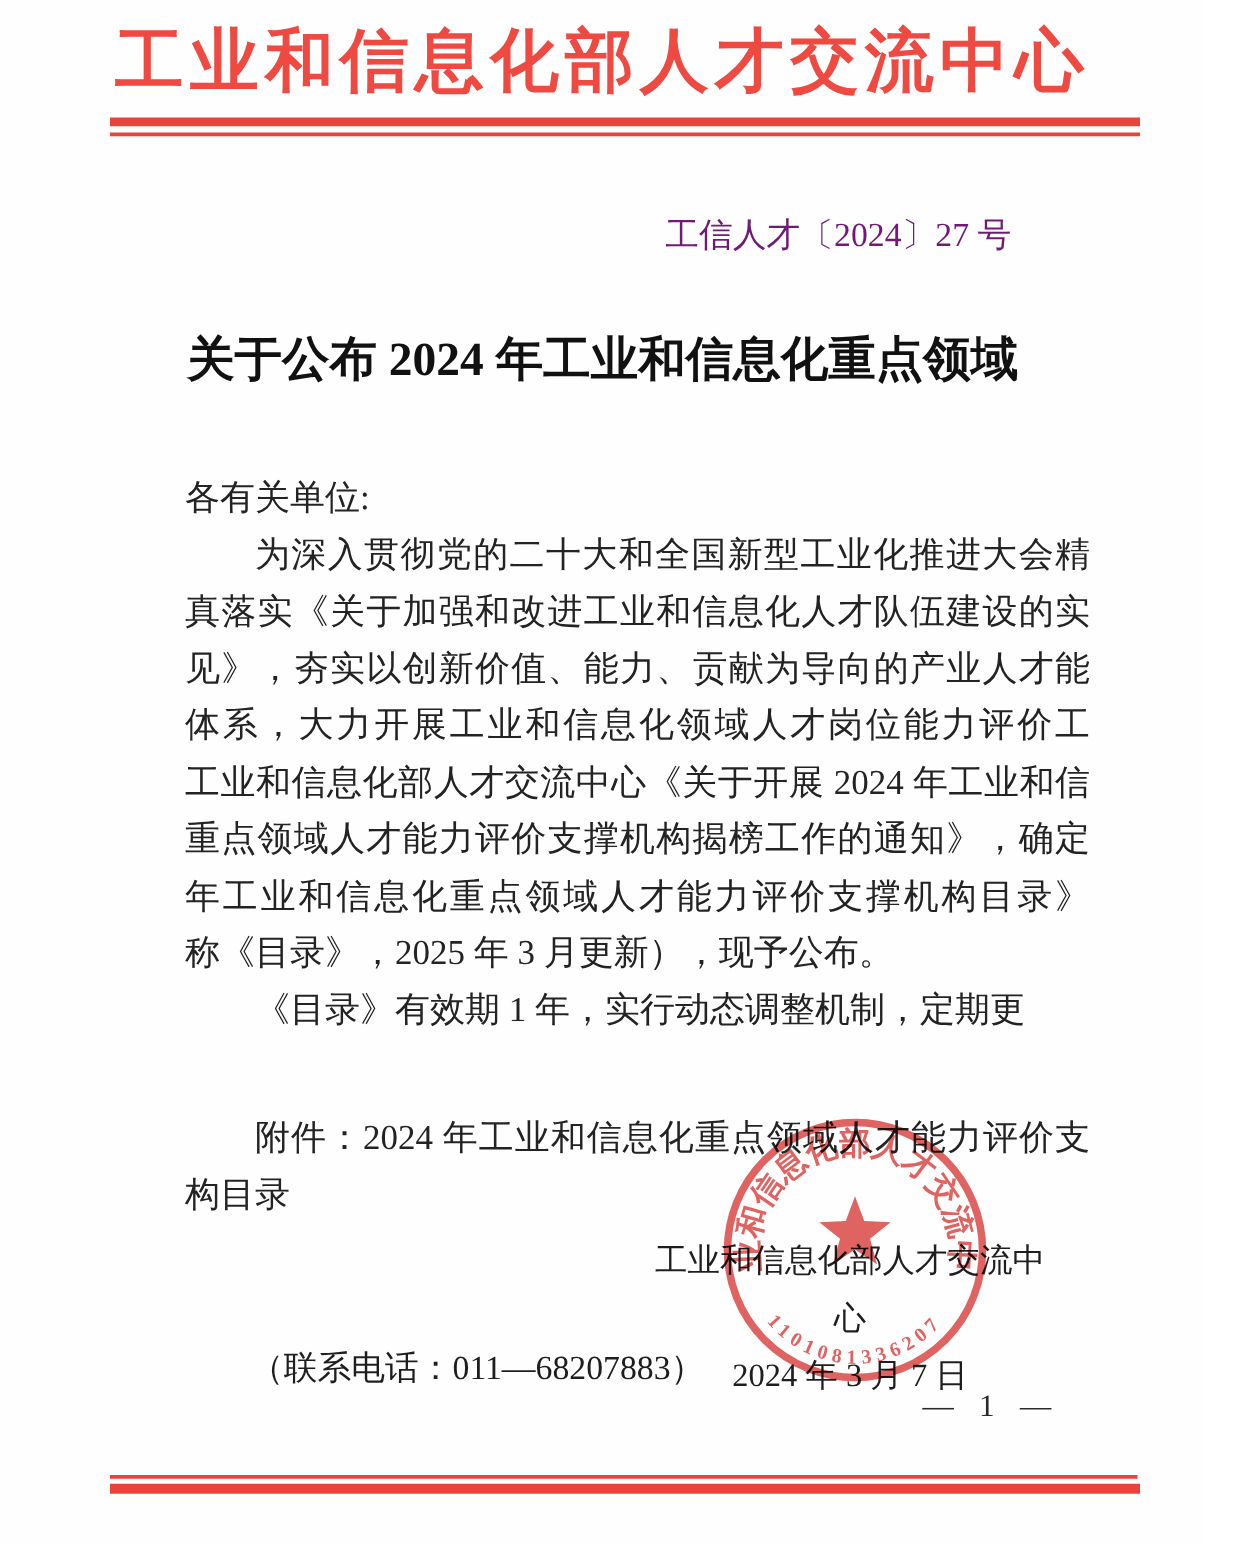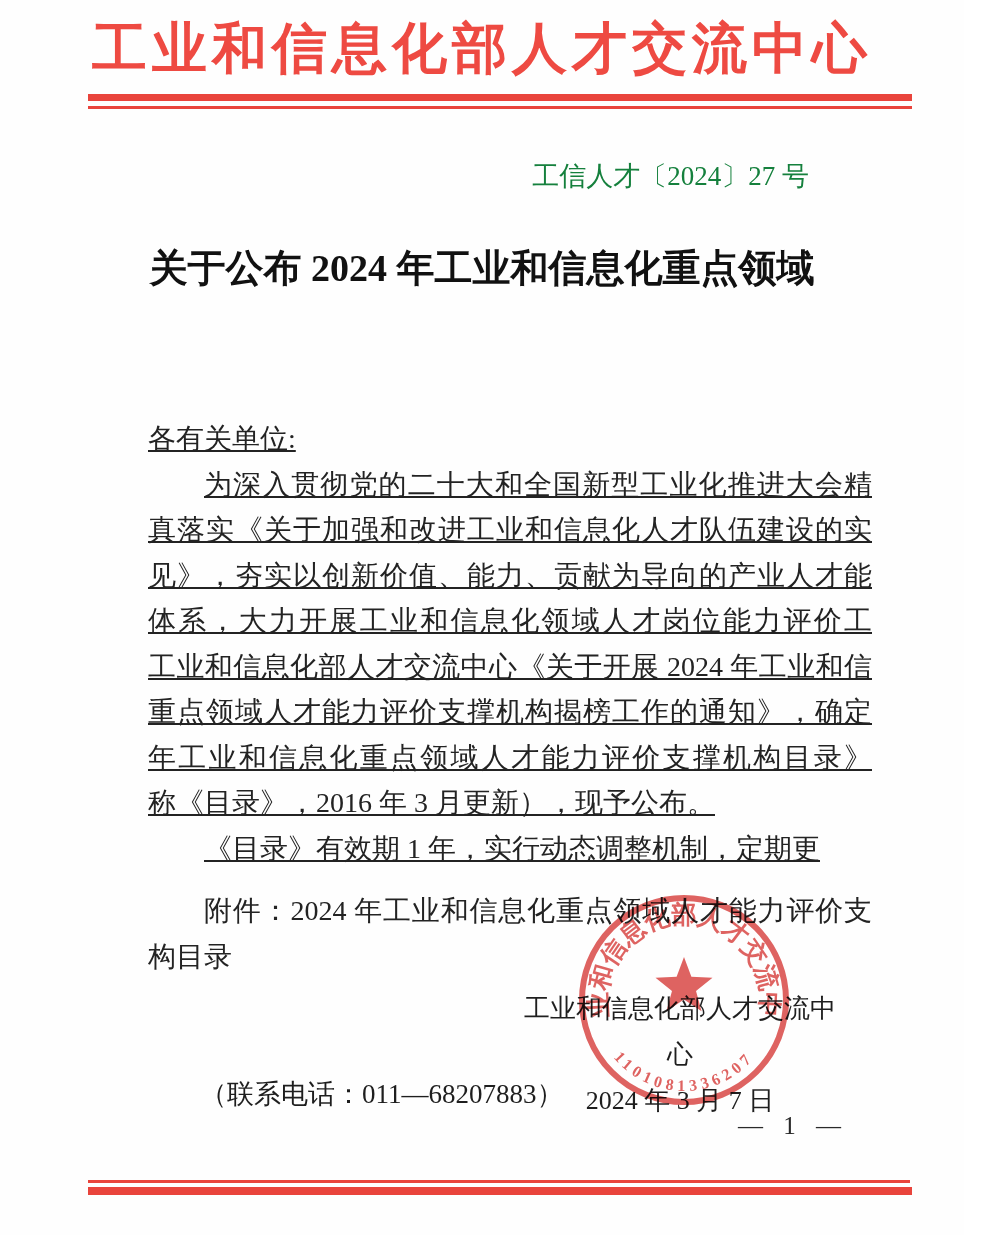--- a/index.html
+++ b/index.html
@@ -18,32 +18,32 @@
     color:#ee4a42;
     letter-spacing:5px;
     white-space:nowrap;
   }
   .rule{position:absolute;background:#e9443c;}
   .rule-top-thick{top:94px;left:88px;width:824px;height:7px;}
   .rule-top-thin{top:106px;left:88px;width:824px;height:3px;}
   .rule-bot-thin{top:1180px;left:88px;width:822px;height:3px;}
   .rule-bot-thick{top:1187px;left:88px;width:824px;height:8px;}
   .doc-number{
-    position:absolute;top:158px;left:0;right:155px;
-    text-align:right;font-size:27px;color:#15803d;
+    position:absolute;top:170px;left:0;right:155px;
+    text-align:right;font-size:27px;color:#701a75;
     white-space:nowrap;
   }
   .title{
-    position:absolute;top:244px;left:0;right:0;
+    position:absolute;top:264px;left:0;right:0;
     text-align:center;font-weight:bold;
     font-size:38px;line-height:48px;color:#111;
   }
   .body-block{
-    position:absolute;top:416px;left:148px;width:724px;
-    font-size:28px;line-height:45.5px;color:#232323;text-decoration:underline;
+    position:absolute;top:376px;left:148px;width:724px;
+    font-size:28px;line-height:45.5px;color:#232323;
   }
   .line{height:45.5px;overflow:hidden;}
   .ind{text-indent:2em;}
   .jl{text-align:justify;text-align-last:justify;}
   .attachment{
     position:absolute;top:888px;left:148px;width:724px;
     font-size:28px;line-height:45.5px;color:#232323;
   }
   .signature{
     position:absolute;top:986px;left:513px;width:334px;
@@ -87,21 +87,21 @@
 
   <div class="body-block">
     <div class="line">各有关单位:</div>
     <div class="line ind jl">为深入贯彻党的二十大和全国新型工业化推进大会精神，认</div>
     <div class="line jl">真落实《关于加强和改进工业和信息化人才队伍建设的实施意</div>
     <div class="line jl">见》，夯实以创新价值、能力、贡献为导向的产业人才能力评价</div>
     <div class="line jl">体系，大力开展工业和信息化领域人才岗位能力评价工作。根据</div>
     <div class="line jl">工业和信息化部人才交流中心《关于开展 2024 年工业和信息化</div>
     <div class="line jl">重点领域人才能力评价支撑机构揭榜工作的通知》，确定了《2024</div>
     <div class="line jl">年工业和信息化重点领域人才能力评价支撑机构目录》（以下简</div>
-    <div class="line">称《目录》，2016 年 3 月更新），现予公布。</div>
+    <div class="line">称《目录》，2025 年 3 月更新），现予公布。</div>
     <div class="line ind">《目录》有效期 1 年，实行动态调整机制，定期更新。</div>
   </div>
 
   <div class="attachment">
     <div class="line ind jl">附件：2024 年工业和信息化重点领域人才能力评价支撑机</div>
     <div class="line">构目录</div>
   </div>
 
   <div class="signature">
     <div>工业和信息化部人才交流中心</div>

